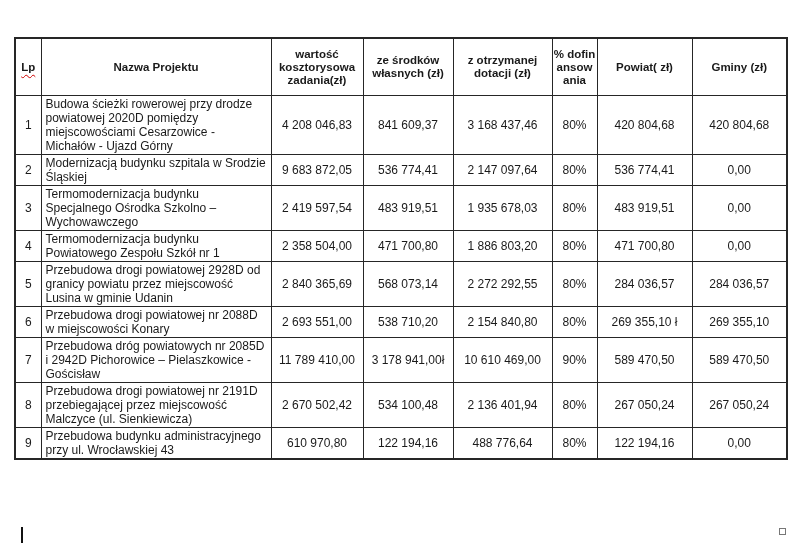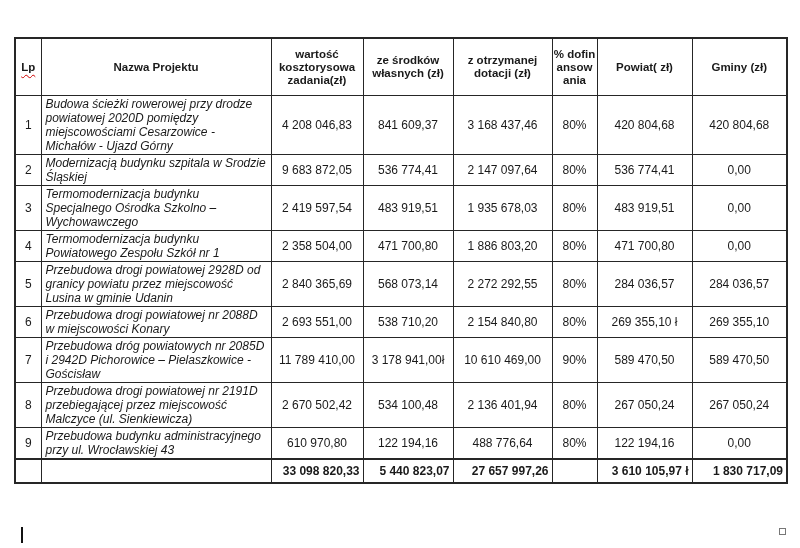--- a/index.html
+++ b/index.html
@@ -47,21 +47,21 @@
     text-underline-offset:3px;
   }
   th.h-pct{word-break:break-all;}
   td.cell{
     font-size:12px;
     line-height:14px;
     vertical-align:middle;
     padding:1px 2px;
   }
   td.cell-lp{text-align:center;}
-  td.cell-name{text-align:left;padding:1px 4px;font-style:italic;}
+  td.cell-name{text-align:left;padding:1px 4px;}
   td.cell-cost,td.cell-own,td.cell-grant,td.cell-pct,td.cell-powiat,td.cell-gminy{
     text-align:center;
   }
   tr.totals td{
     font-weight:bold;
     text-align:right;
     padding:2px 3px;
     height:18px;
     border-top:2px solid var(--border);
   }
@@ -194,29 +194,19 @@
         <tr>
           <td class="cell cell-lp">9</td>
           <td class="cell cell-name">Przebudowa budynku administracyjnego przy ul. Wrocławskiej 43</td>
           <td class="cell cell-cost">610 970,80</td>
           <td class="cell cell-own">122 194,16</td>
           <td class="cell cell-grant">488 776,64</td>
           <td class="cell cell-pct">80%</td>
           <td class="cell cell-powiat">122 194,16</td>
           <td class="cell cell-gminy">0,00</td>
         </tr>
-        <tr class="totals">
-          <td class="cell totals-cell cell-lp"></td>
-          <td class="cell totals-cell cell-name"></td>
-          <td class="cell totals-cell cell-cost">33 098 820,33</td>
-          <td class="cell totals-cell cell-own">5 440 823,07</td>
-          <td class="cell totals-cell cell-grant">27 657 997,26</td>
-          <td class="cell totals-cell cell-pct"></td>
-          <td class="cell totals-cell cell-powiat">3 610 105,97 ł</td>
-          <td class="cell totals-cell cell-gminy">1 830 717,09</td>
-        </tr>
       </tbody>
   </table>
 
   <div class="cursor-mark"></div>
   <div class="resize-handle"></div>
 
 </div>
 
 </body></html>

